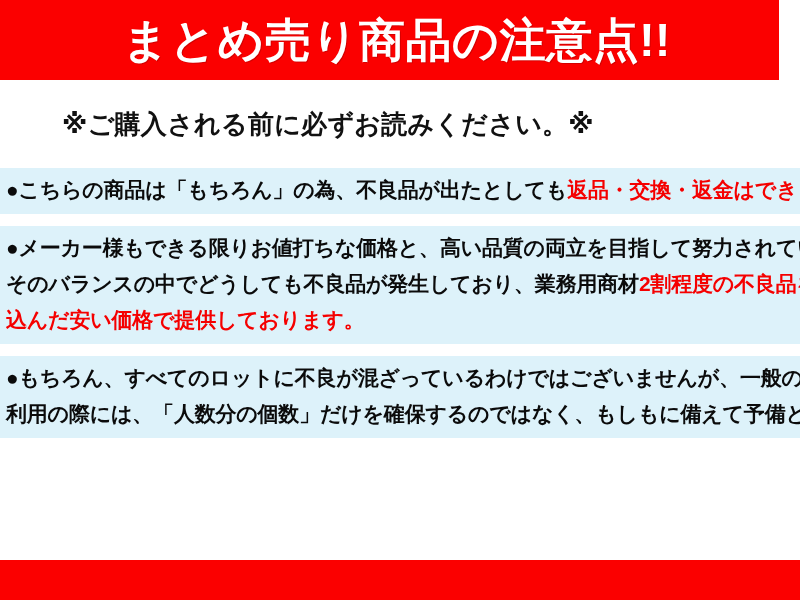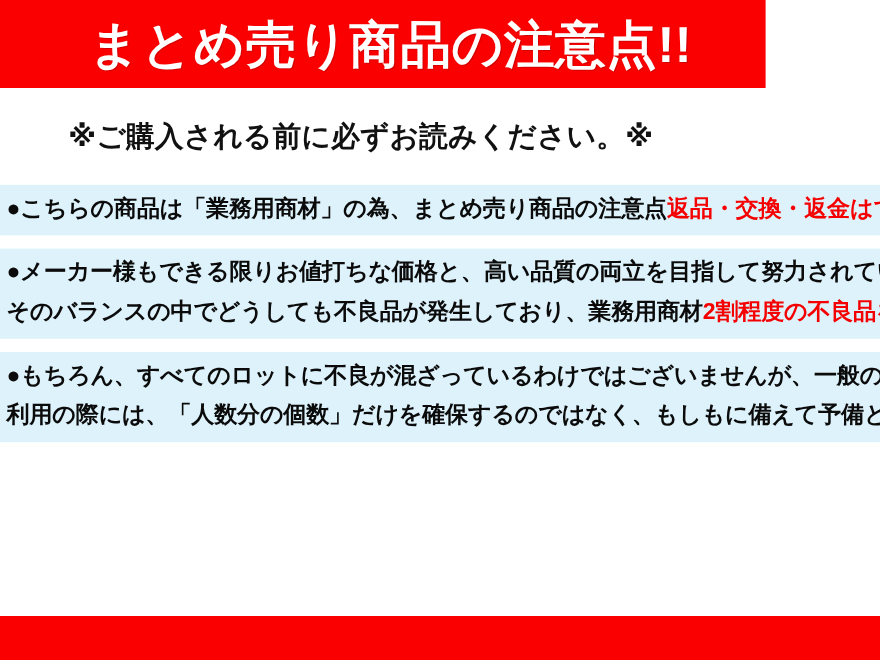--- a/index.html
+++ b/index.html
@@ -19,21 +19,21 @@
     height: 600px;
     background: #ffffff;
     box-sizing: border-box;
   }
 
   
   .header-bar {
     position: absolute;
     left: 0;
     top: 0;
-    width: 696px;
+    width: 779px;
     height: 80px;
     background: #fb0000;
     display: flex;
     align-items: center;
     justify-content: center;
   }
   .header-title {
     color: #ffffff;
     font-size: 46px;
     font-weight: bold;
@@ -119,25 +119,26 @@
   <div class="header-bar">
     <div class="header-title">まとめ売り商品の注意点!!</div>
   </div>
 
   <div class="subtitle-wrap">
     <div class="subtitle">※ご購入される前に必ずお読みください。※</div>
   </div>
 
   <div class="blocks">
       <div class="block">
-        <div class="line"><span class="bullet-dot">●</span><span>こちらの商品は「業務用商材」の為、まとめ売り商品の注意点</span><span class="hl">返品・交換・返金はできません</span></div>
+        <div class="line"><span class="bullet-dot">●</span><span>こちらの商品は「もちろん」の為、不良品が出たとしても</span><span class="hl">返品・交換・返金はできません</span></div>
       </div>
       <div class="block">
         <div class="line"><span class="bullet-dot">●</span><span>メーカー様もできる限りお値打ちな価格と、高い品質の両立を目指して努力されていますが</span></div>
         <div class="line"><span>そのバランスの中でどうしても不良品が発生しており、業務用商材</span><span class="hl">2割程度の不良品を織り</span></div>
+        <div class="line"><span class="hl">込んだ安い価格で提供しております。</span></div>
       </div>
       <div class="block">
         <div class="line"><span class="bullet-dot">●</span><span>もちろん、すべてのロットに不良が混ざっているわけではございませんが、一般のお客様でご</span></div>
         <div class="line"><span>利用の際には、「人数分の個数」だけを確保するのではなく、もしもに備えて予備として</span></div>
       </div>
     </div>
 
   <div class="spacer-white"></div>
 
   <div class="footer-bar"></div>

